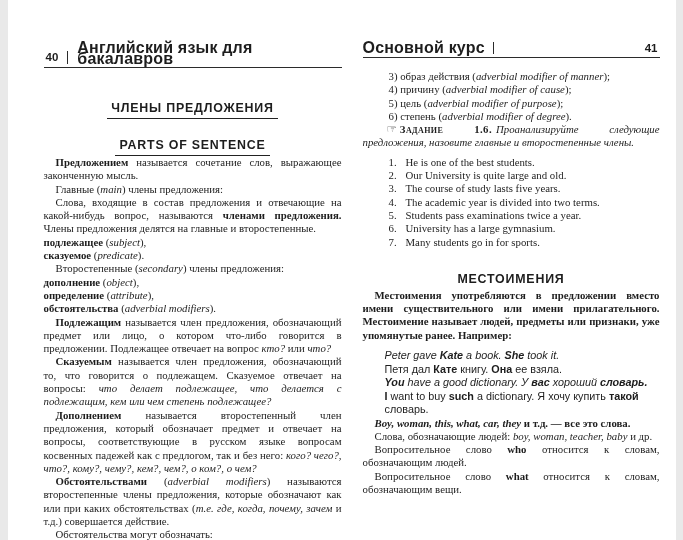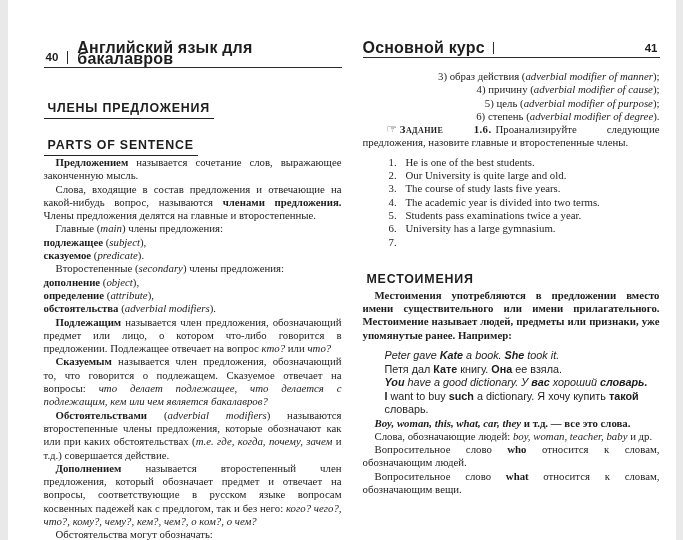--- a/index.html
+++ b/index.html
@@ -18,21 +18,21 @@
     font-family:"Liberation Sans",sans-serif;font-weight:bold;
   }
   .pghead-right{justify-content:space-between;gap:46px;}
   .pnum{font-size:11.5px;line-height:12px;}
   .htitle{font-size:16px;line-height:11px;letter-spacing:0.2px;}
   .pghead-left .pnum{padding:0 9px 1px 2px;border-right:1.4px solid #2b2b2b;margin-right:9px;}
   .pghead-right .htitle{padding:0 8px 1px 0;border-right:1.4px solid #2b2b2b;margin-right:9px;}
   .pghead-right .pnum{padding-right:2px;}
 
   
-  .sect-title{text-align:left;font-family:"Liberation Sans",sans-serif;font-weight:bold;margin:0;}
+  .sect-title{text-align:center;font-family:"Liberation Sans",sans-serif;font-weight:bold;margin:0;}
   .sect-title .inner{
     display:inline-block;border-bottom:1.5px solid #222;
     padding:0 4px 3px;font-size:12.4px;letter-spacing:0.8px;line-height:13px;
   }
   .sect-title.no-rule .inner{border-bottom:none;padding-bottom:0;}
   .mt15{margin-top:15px;} .mt12{margin-top:12px;} .mt10{margin-top:10px;}
   .mt8{margin-top:8px;font-weight:bold;} .mt7{margin-top:7px;} .mt6{margin-top:6px;}
 
   
   .body{
@@ -41,32 +41,32 @@
   }
   .ind{text-indent:12px;}
   .st-b{font-weight:bold;text-align:right;}
   .st-i{font-style:italic;}
   .st-bi{font-weight:bold;font-style:italic;}
 
   
   .task{text-indent:24px;}
   .hand{font-size:11.5px;margin-right:3px;}
   .task-label{font-weight:bold;font-variant:small-caps;letter-spacing:0.4px;margin-right:4px;}
-  .task-text{}
+  .task-text{font-style:italic;}
 
   
   .sent{
     display:flex;padding-left:26px;margin:0;
     font-family:"Liberation Serif",serif;font-size:10.8px;line-height:13.3px;text-align:left;
   }
   .sent .num{flex:none;width:17px;}
 
   
   .advlist-right{padding-left:26px;}
-  .advlist-right .body{text-align:right;text-indent:0;}
+  .advlist-right .body{text-align:left;text-indent:0;}
 
   
   .examples{padding-left:22px;}
   .ex{font-family:Liberation Sans, sans-serif;font-size:10.8px;line-height:13.5px;
       text-align:left;margin:0;}
 </style>
 </head>
 <body>
 
 <div class="spread">
@@ -79,35 +79,35 @@
     </div>
 
     <h1 class="sect-title mt15">
       <span class="inner">ЧЛЕНЫ ПРЕДЛОЖЕНИЯ</span>
     </h1>
     <h2 class="sect-title mt7">
       <span class="inner">PARTS OF SENTENCE</span>
     </h2>
 
     <p class="body ind mt10"><span class="st-b">Предложением</span><span> называется сочетание слов, выражающее законченную мысль.</span></p>
+    <p class="body ind mt7"><span>Главные (</span><span class="st-i">main</span><span>) члены предложения:</span></p>
+
     <p class="body ind"><span>Слова, входящие в состав предложения и отвечающие на какой-нибудь вопрос, называются </span><span class="st-b">членами предложения.</span><span> Члены предложения делятся на главные и второстепенные.</span></p>
-
-    <p class="body ind mt7"><span>Главные (</span><span class="st-i">main</span><span>) члены предложения:</span></p>
     <p class="body"><span class="st-b">подлежащее</span><span> (</span><span class="st-i">subject</span><span>),</span></p>
     <p class="body"><span class="st-b">сказуемое</span><span> (</span><span class="st-i">predicate</span><span>).</span></p>
 
     <p class="body ind mt7"><span>Второстепенные (</span><span class="st-i">secondary</span><span>) члены предложения:</span></p>
     <p class="body"><span class="st-b">дополнение</span><span> (</span><span class="st-i">object</span><span>),</span></p>
     <p class="body"><span class="st-b">определение</span><span> (</span><span class="st-i">attribute</span><span>),</span></p>
     <p class="body"><span class="st-b">обстоятельства</span><span> (</span><span class="st-i">adverbial modifiers</span><span>).</span></p>
 
     <p class="body ind mt7"><span class="st-b">Подлежащим</span><span> называется член предложения, обозначающий предмет или лицо, о котором что-либо говорится в предложении. Подлежащее отвечает на вопрос </span><span class="st-i">кто?</span><span> или </span><span class="st-i">что?</span></p>
-    <p class="body ind"><span class="st-b">Сказуемым</span><span> называется член предложения, обозначающий то, что говорится о подлежащем. Сказуемое отвечает на вопросы: </span><span class="st-i">что делает подлежащее, что делается с подлежащим, кем или чем является бакалавров?</span></p>
+    <p class="body ind"><span class="st-b">Сказуемым</span><span> называется член предложения, обозначающий то, что говорится о подлежащем. Сказуемое отвечает на вопросы: </span><span class="st-i">что делает подлежащее, что делается с подлежащим, кем или чем степень подлежащее?</span></p>
+    <p class="body ind"><span class="st-b">Дополнением</span><span> называется второстепенный член предложения, который обозначает предмет и отвечает на вопросы, соответствующие в русском языке вопросам косвенных падежей как с предлогом, так и без него: </span><span class="st-i">кого? чего?, что?, кому?, чему?, кем?, чем?, о ком?, о чем?</span></p>
     <p class="body ind"><span class="st-b">Обстоятельствами</span><span> (</span><span class="st-i">adverbial modifiers</span><span>) называются второстепенные члены предложения, которые обозначают как или при каких обстоятельствах (</span><span class="st-i">т.е. где, когда, почему, зачем</span><span> и т.д.) совершается действие.</span></p>
-    <p class="body ind"><span class="st-b">Дополнением</span><span> называется второстепенный член предложения, который обозначает предмет и отвечает на вопросы, соответствующие в русском языке вопросам косвенных падежей как с предлогом, так и без него: </span><span class="st-i">кого? чего?, что?, кому?, чему?, кем?, чем?, о ком?, о чем?</span></p>
     <p class="body ind"><span>Обстоятельства могут обозначать:</span></p>
     <p class="body ind"><span>1) время (</span><span class="st-i">adverbial modifier of time</span><span>);</span></p>
 
   </div>
 
   <div class="page page-right">
 
     <div class="pghead pghead-right">
       <span class="htitle">Основной курс</span>
       <span class="pnum">41</span>
@@ -144,20 +144,21 @@
       <p class="sent">
         <span class="num">5.</span>
         <span>Students pass examinations twice a year.</span>
       </p>
       <p class="sent">
         <span class="num">6.</span>
         <span>University has a large gymnasium.</span>
       </p>
       <p class="sent">
         <span class="num">7.</span>
+        <span>Many students go in for sports.</span>
       </p>
     </div>
 
     <h2 class="sect-title no-rule mt12">
       <span class="inner">МЕСТОИМЕНИЯ</span>
     </h2>
 
     <p class="body ind mt8"><span>Местоимения употребляются в предложении вместо имени существительного или имени прилагательного. Местоимение называет людей, предметы или признаки, уже упомянутые ранее. Например:</span></p>
 
     <div class="examples mt7">

